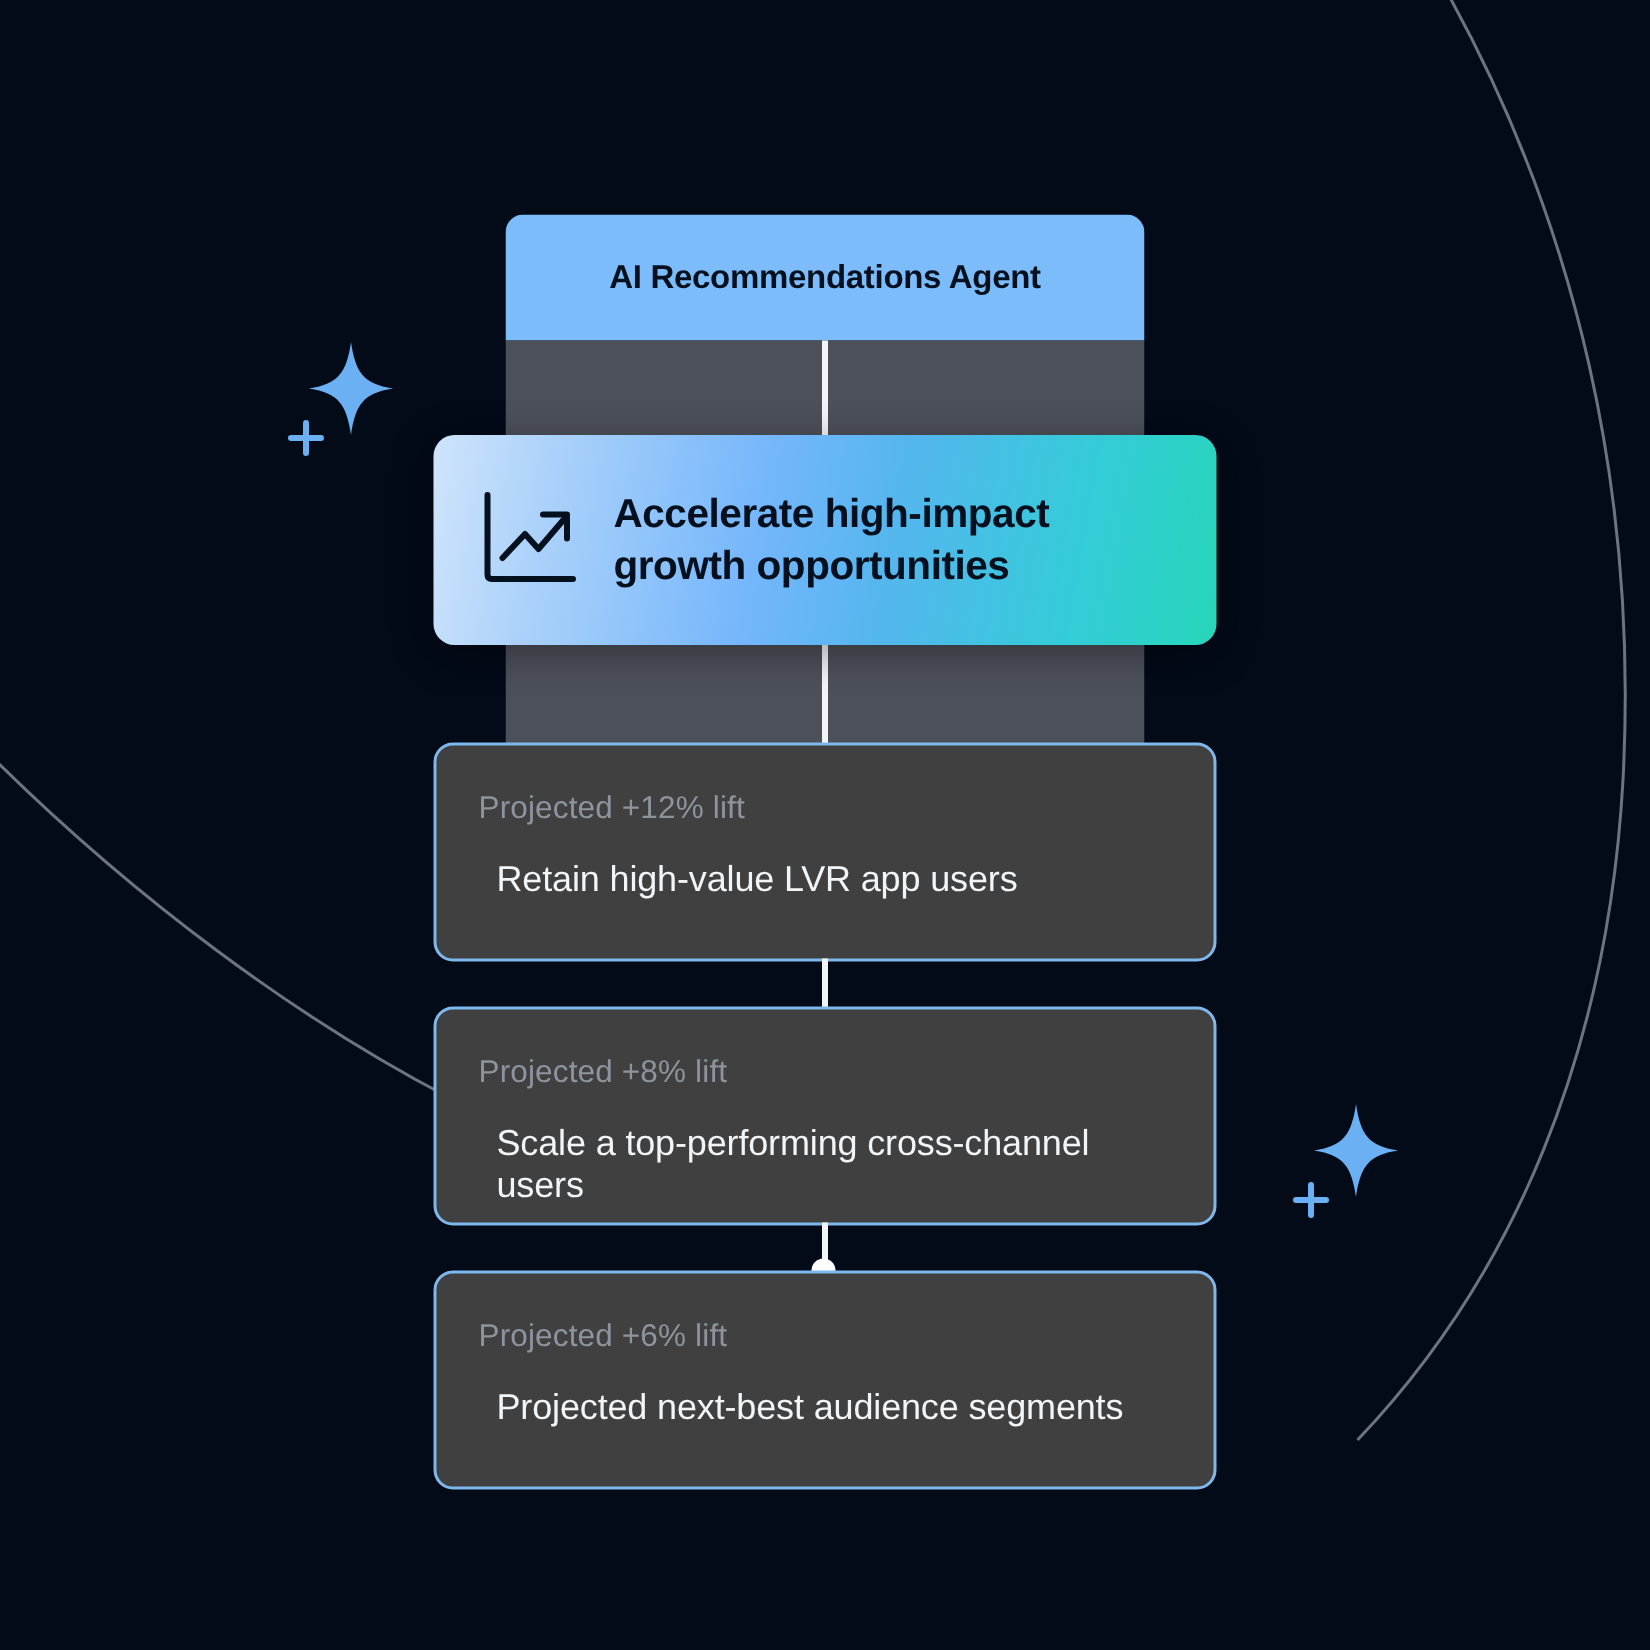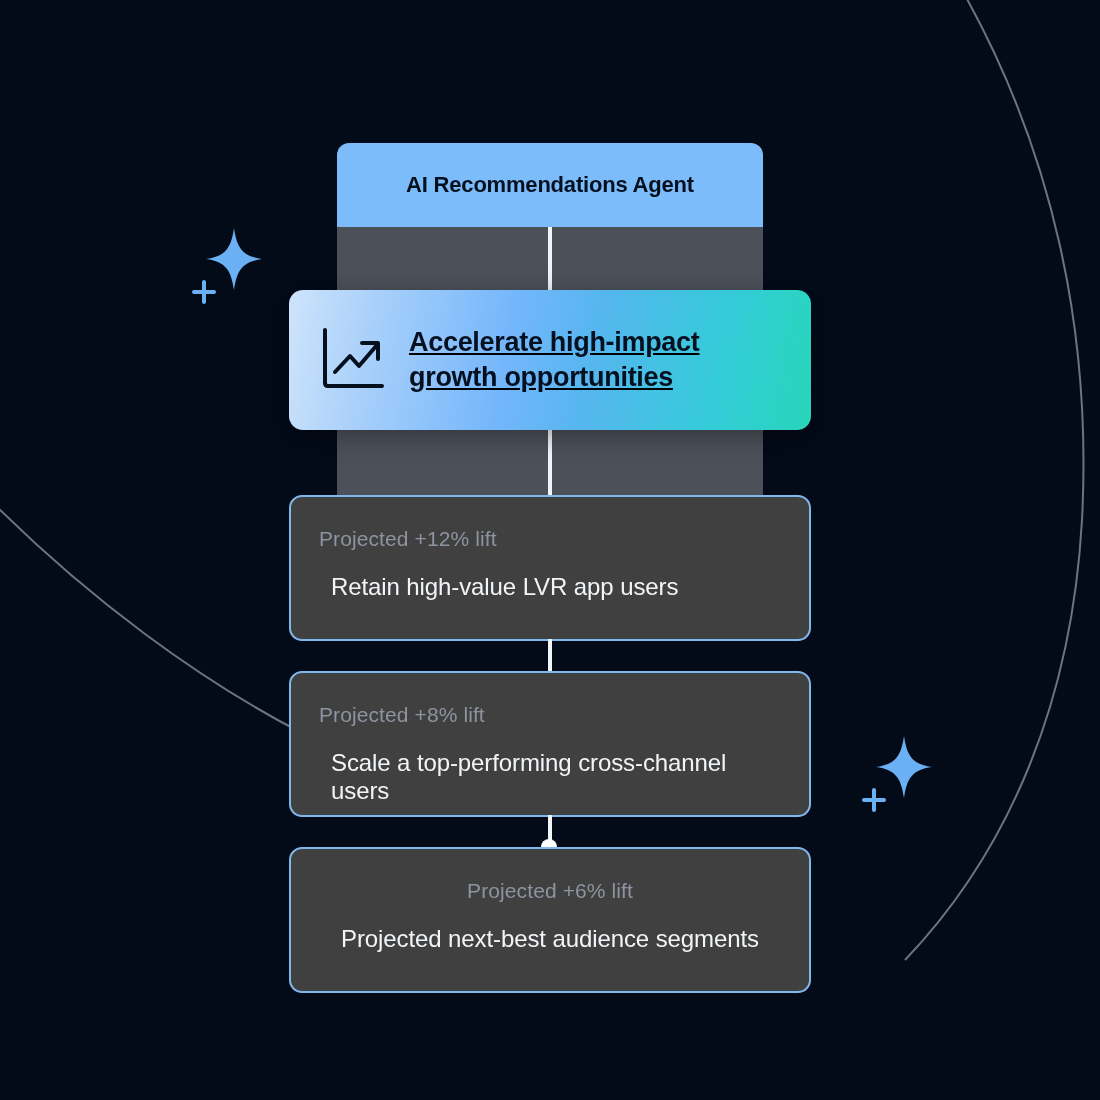--- a/index.html
+++ b/index.html
@@ -89,21 +89,20 @@
         #a9d0fa 16%,
         #74b6fb 42%,
         #55b6ee 58%,
         #33ccd8 82%,
         #27d6b9 100%);
     display: flex;
     align-items: center;
     padding-left: 28px;
     box-sizing: border-box;
     box-shadow: 0 6px 26px rgba(0,0,0,0.35);
-    text-decoration: underline;
   }
   #highlight-icon {
     width: 70px;
     height: 70px;
     flex: 0 0 70px;
     margin-right: 22px;
   }
   #highlight-title {
     color: #05101f;
     font-size: 27px;
@@ -118,21 +117,21 @@
     left: 289px;
     width: 522px;
     box-sizing: border-box;
     background: #404040;
     border: 2px solid #7fb8ec;
     border-radius: 13px;
     padding: 30px 28px 26px 28px;
   }
   #rec-card-0 { top: 495px; height: 146px; }
   #rec-card-1 { top: 671px; height: 146px; }
-  #rec-card-2 { top: 847px; height: 146px; text-align: center; }
+  #rec-card-2 { top: 847px; height: 146px; }
 
   .rec-lift {
     color: #8d949f;
     font-size: 21px;
     margin: 0 0 22px 0;
     letter-spacing: 0.1px;
   }
   .rec-title {
     color: #f2f5f8;
     font-size: 24px;

